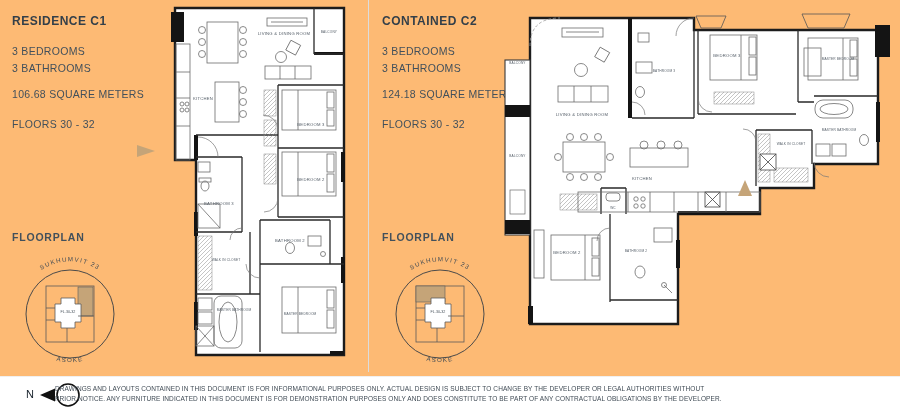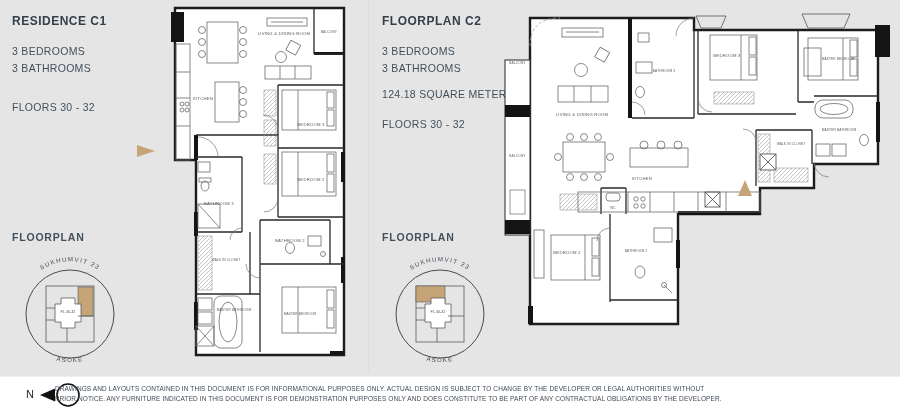--- a/index.html
+++ b/index.html
@@ -1,16 +1,16 @@
 <!DOCTYPE html>
 <html><head>
 <meta charset="utf-8">
 <style>
   html,body{margin:0;padding:0;background:#fff;}
-  .page{position:relative;width:900px;height:410px;background:#e5e5e5;overflow:hidden;
+  .page{position:relative;width:900px;height:410px;background:#fdba74;overflow:hidden;
         font-family:"Liberation Sans",sans-serif;color:#42505b;}
   .abs{position:absolute;}
   .panel-divider{position:absolute;left:368px;top:0;width:1px;height:372px;background:#dcdcdc;}
   .res-info{position:absolute;width:160px;}
   .res-title{font-weight:bold;font-size:12px;letter-spacing:.5px;color:#333f49;margin:0 0 15px 0;}
   .res-line{font-size:10.5px;letter-spacing:.3px;line-height:17px;margin:0;}
   .gap-s{height:9px;} .gap-m{height:13px;}
   .fp-heading{position:absolute;font-size:10.5px;letter-spacing:.8px;color:#42505b;font-weight:bold;}
   .footer{position:absolute;left:0;top:376px;width:900px;height:34px;border-top:1px solid #f0f0f0;background:#fff;}
   .north-label{position:absolute;left:26px;top:11px;font-size:11px;color:#17212b;}
@@ -27,20 +27,21 @@
 
 <div class="page">
 
   <div class="panel-divider"></div>
 
   <div class="res-info" style="left:12px;top:14px;">
     <p class="res-title">RESIDENCE C1</p>
     <p class="res-line">3 BEDROOMS</p>
     <p class="res-line">3 BATHROOMS</p>
     <div class="gap-s"></div>
+    <p class="res-line">106.68 SQUARE METERS</p>
     <div class="gap-m"></div>
     <p class="res-line">FLOORS 30 - 32</p>
   </div>
   <div class="fp-heading" style="left:12px;top:231px;">FLOORPLAN</div>
 
   <svg class="abs" style="left:14px;top:246px;" width="116" height="126" viewBox="0 0 116 126">
     <defs>
       <path id="kp1top" d="M 7 50 A 52 52 0 0 1 105 50" fill="none"></path>
       <path id="kp1bot" d="M 25 105 A 48 48 0 0 0 87 105" fill="none"></path>
     </defs>
@@ -164,21 +165,21 @@
       <text class="roomlbl" x="181" y="179">BEDROOM 2</text>
       <text class="roomlbl" x="89" y="203">BATHROOM 3</text>
       <text class="roomlbl" x="160" y="240">BATHROOM 2</text>
       <text class="roomlbl-sm" x="96" y="259">WALK IN CLOSET</text>
       <text class="roomlbl-sm" x="104" y="309">MASTER BATHROOM</text>
       <text class="roomlbl-sm" x="170" y="313">MASTER BEDROOM</text>
     </g>
   </svg>
 
   <div class="res-info" style="left:382px;top:14px;">
-    <p class="res-title">FLOORPLAN C2</p>
+    <p class="res-title">CONTAINED C2</p>
     <p class="res-line">3 BEDROOMS</p>
     <p class="res-line">3 BATHROOMS</p>
     <div class="gap-s"></div>
     <p class="res-line">124.18 SQUARE METERS</p>
     <div class="gap-m"></div>
     <p class="res-line">FLOORS 30 - 32</p>
   </div>
   <div class="fp-heading" style="left:382px;top:231px;">FLOORPLAN</div>
 
   <svg class="abs" style="left:384px;top:246px;" width="116" height="126" viewBox="0 0 116 126">

